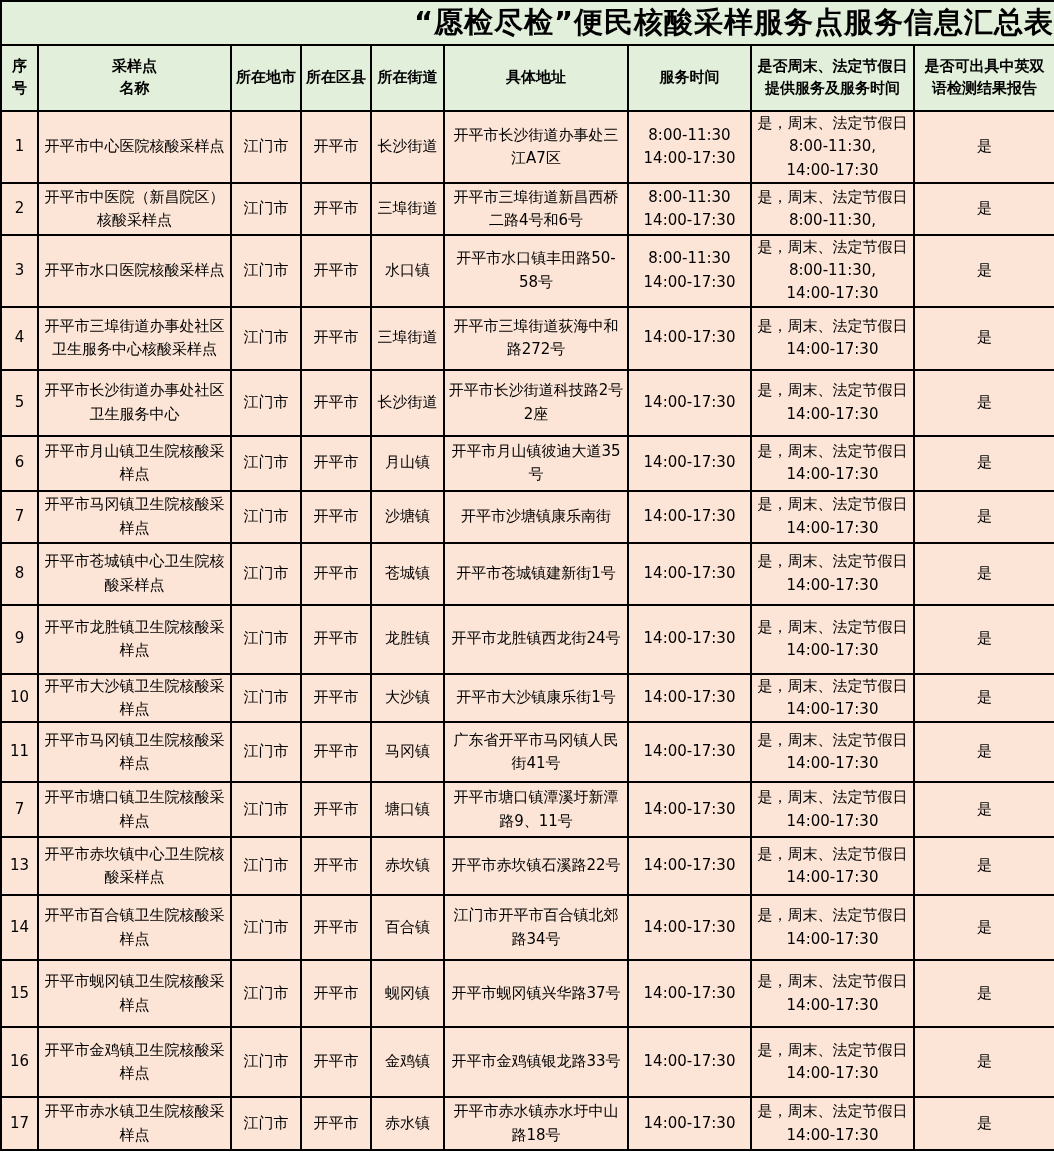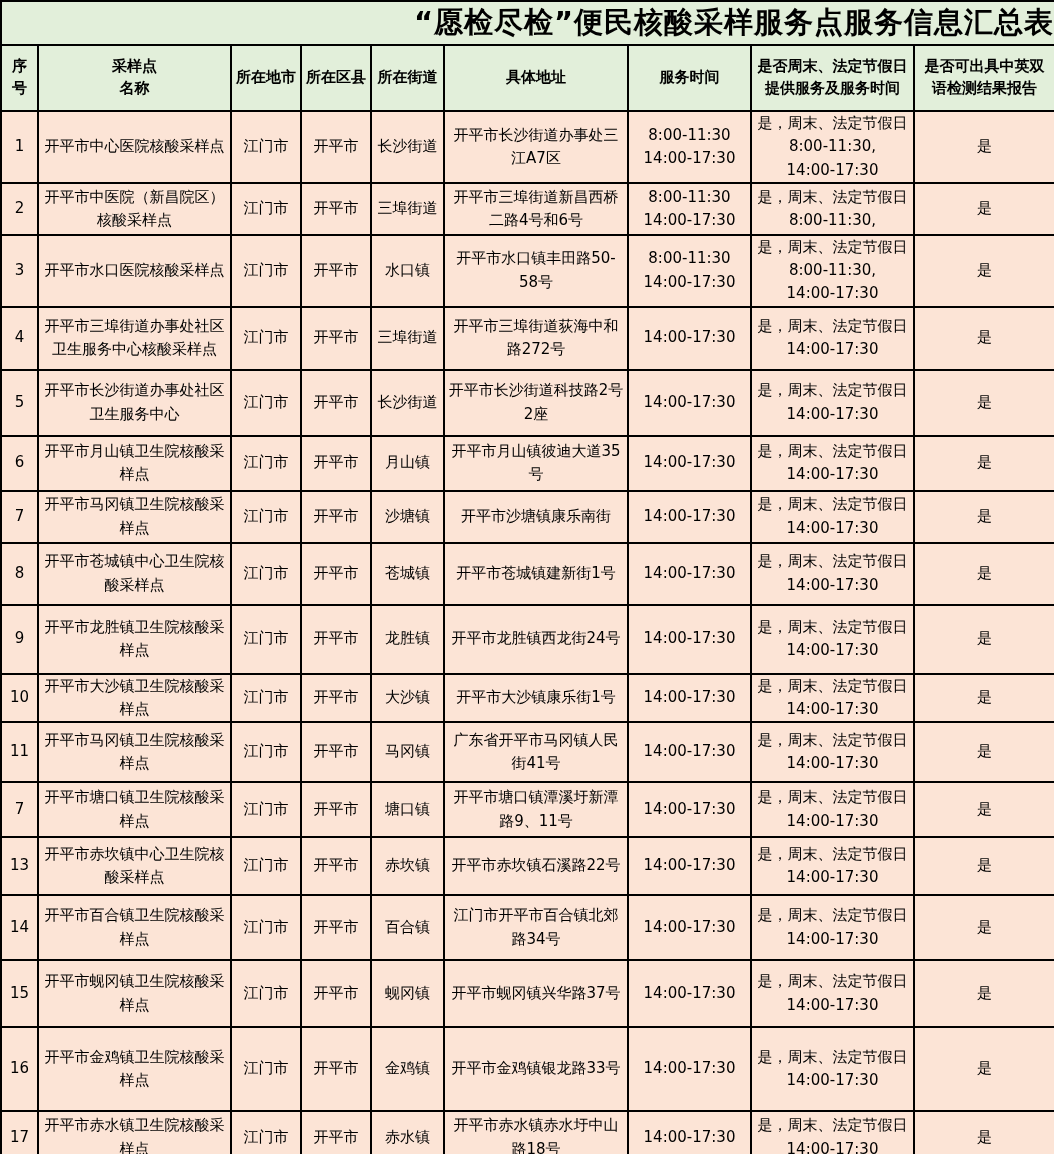--- a/index.html
+++ b/index.html
@@ -265,21 +265,21 @@
           <td>开平市蚬冈镇卫生院核酸采样点</td>
           <td>江门市</td>
           <td>开平市</td>
           <td>蚬冈镇</td>
           <td>开平市蚬冈镇兴华路37号</td>
           <td>14:00-17:30</td>
           <td>是，周末、法定节假日
 14:00-17:30</td>
           <td>是</td>
         </tr>
-        <tr style="height: 84px;">
+        <tr style="height: 70px;">
           <td>16</td>
           <td>开平市金鸡镇卫生院核酸采样点</td>
           <td>江门市</td>
           <td>开平市</td>
           <td>金鸡镇</td>
           <td>开平市金鸡镇银龙路33号</td>
           <td>14:00-17:30</td>
           <td>是，周末、法定节假日
 14:00-17:30</td>
           <td>是</td>

